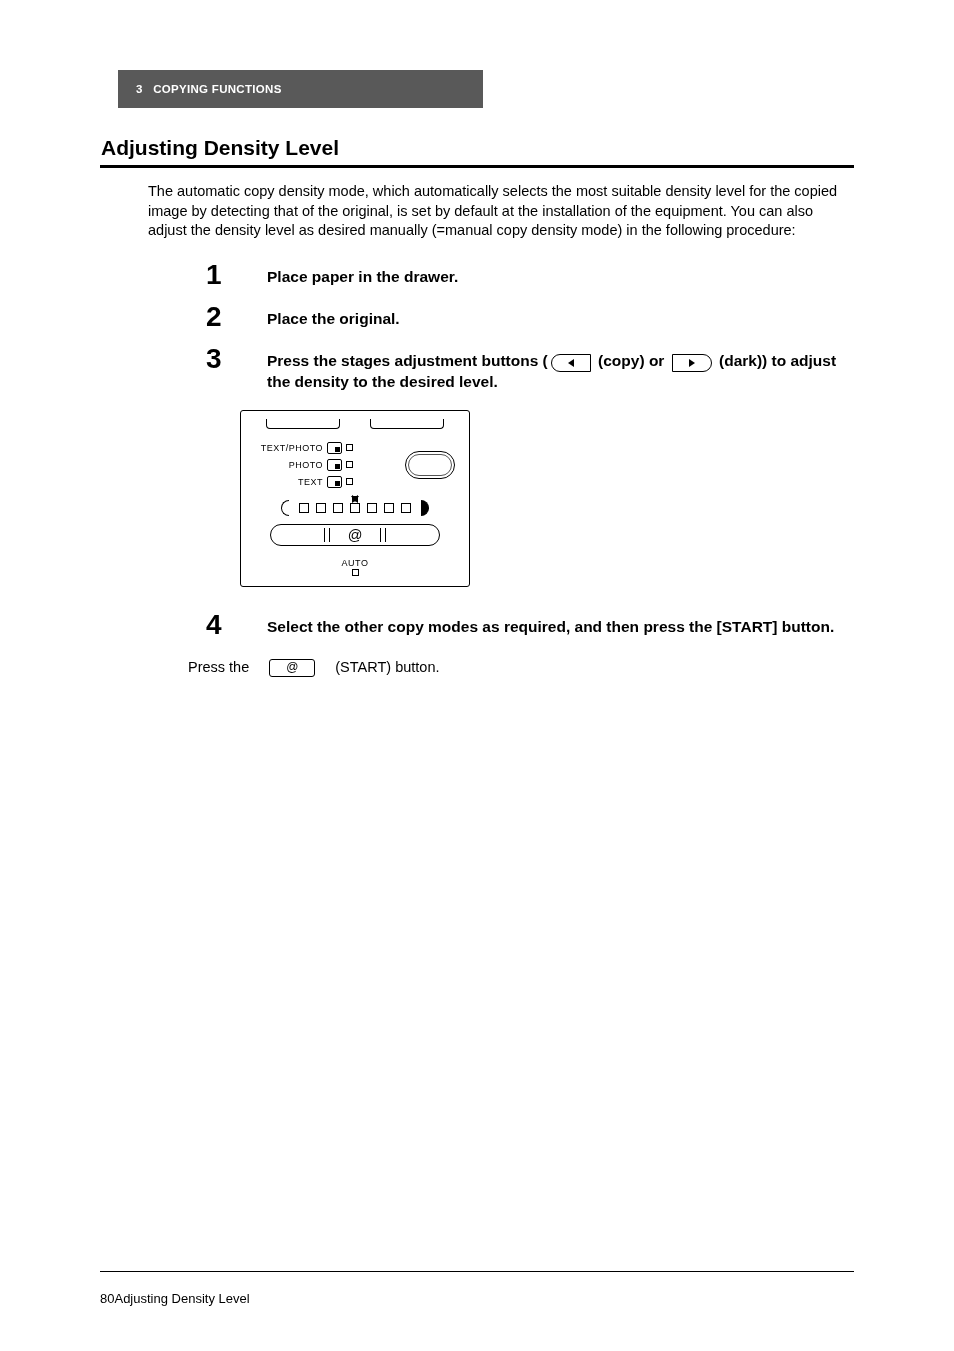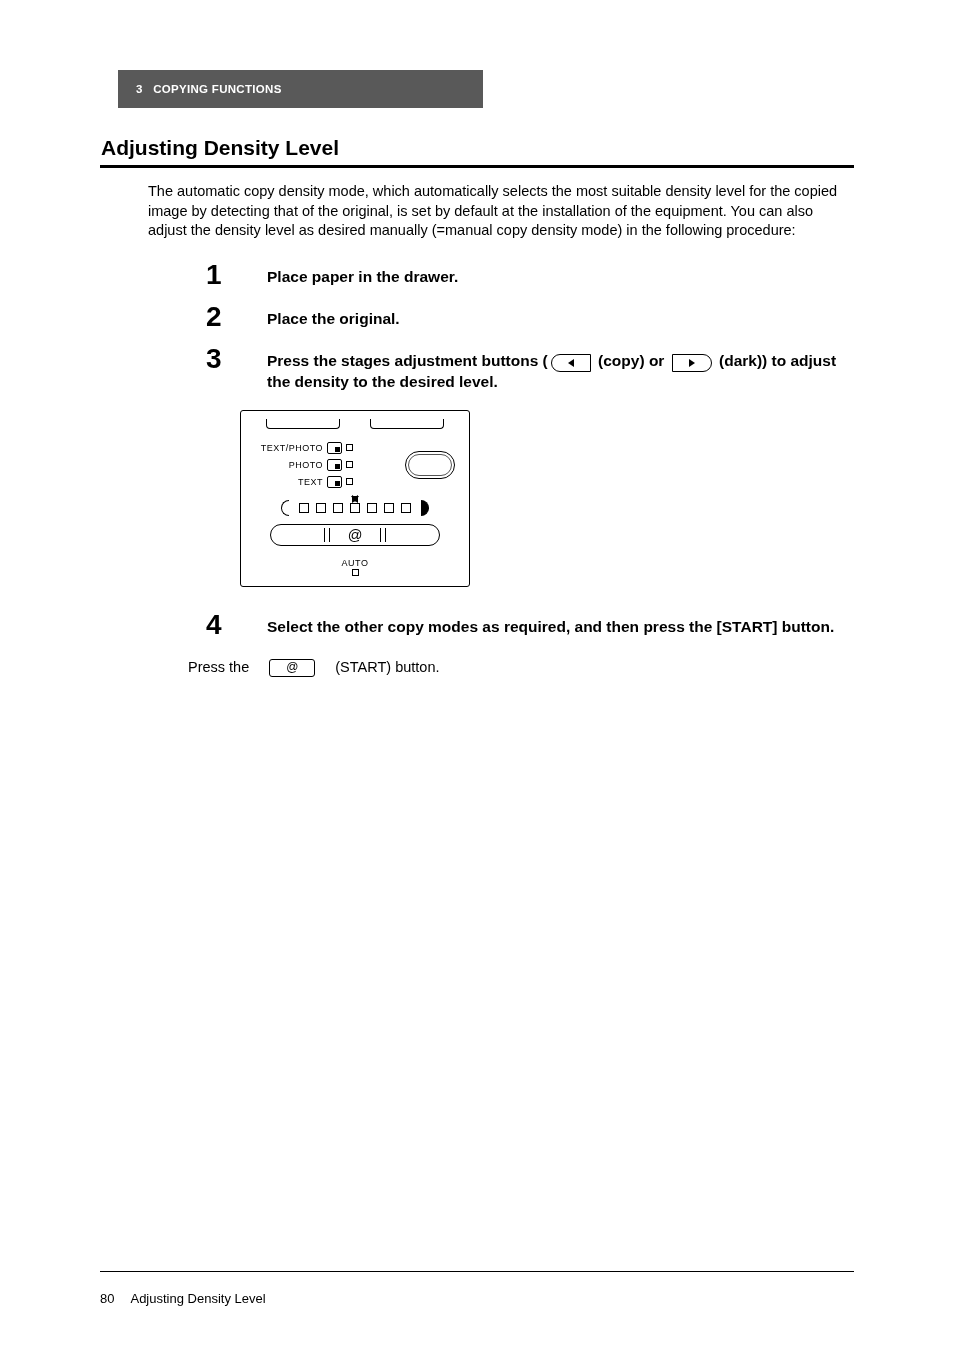--- a/index.html
+++ b/index.html
@@ -210,21 +210,21 @@
   }
   .footer-rule {
     position: absolute;
     left: 100px; right: 100px; bottom: 72px;
     border: none; border-top: 1px solid #000;
   }
   .footer {
     position: absolute;
     left: 100px; bottom: 45px;
     font-size: 13px;
-    display: flex; gap: 16px;
+    display: flex; gap: 0;
   }
 </style>
 </head>
 <body>
 
 <div class="page">
 
   <div class="top-bar">
     <span>3</span>&nbsp;&nbsp;&nbsp;<span>COPYING FUNCTIONS</span>
   </div>

